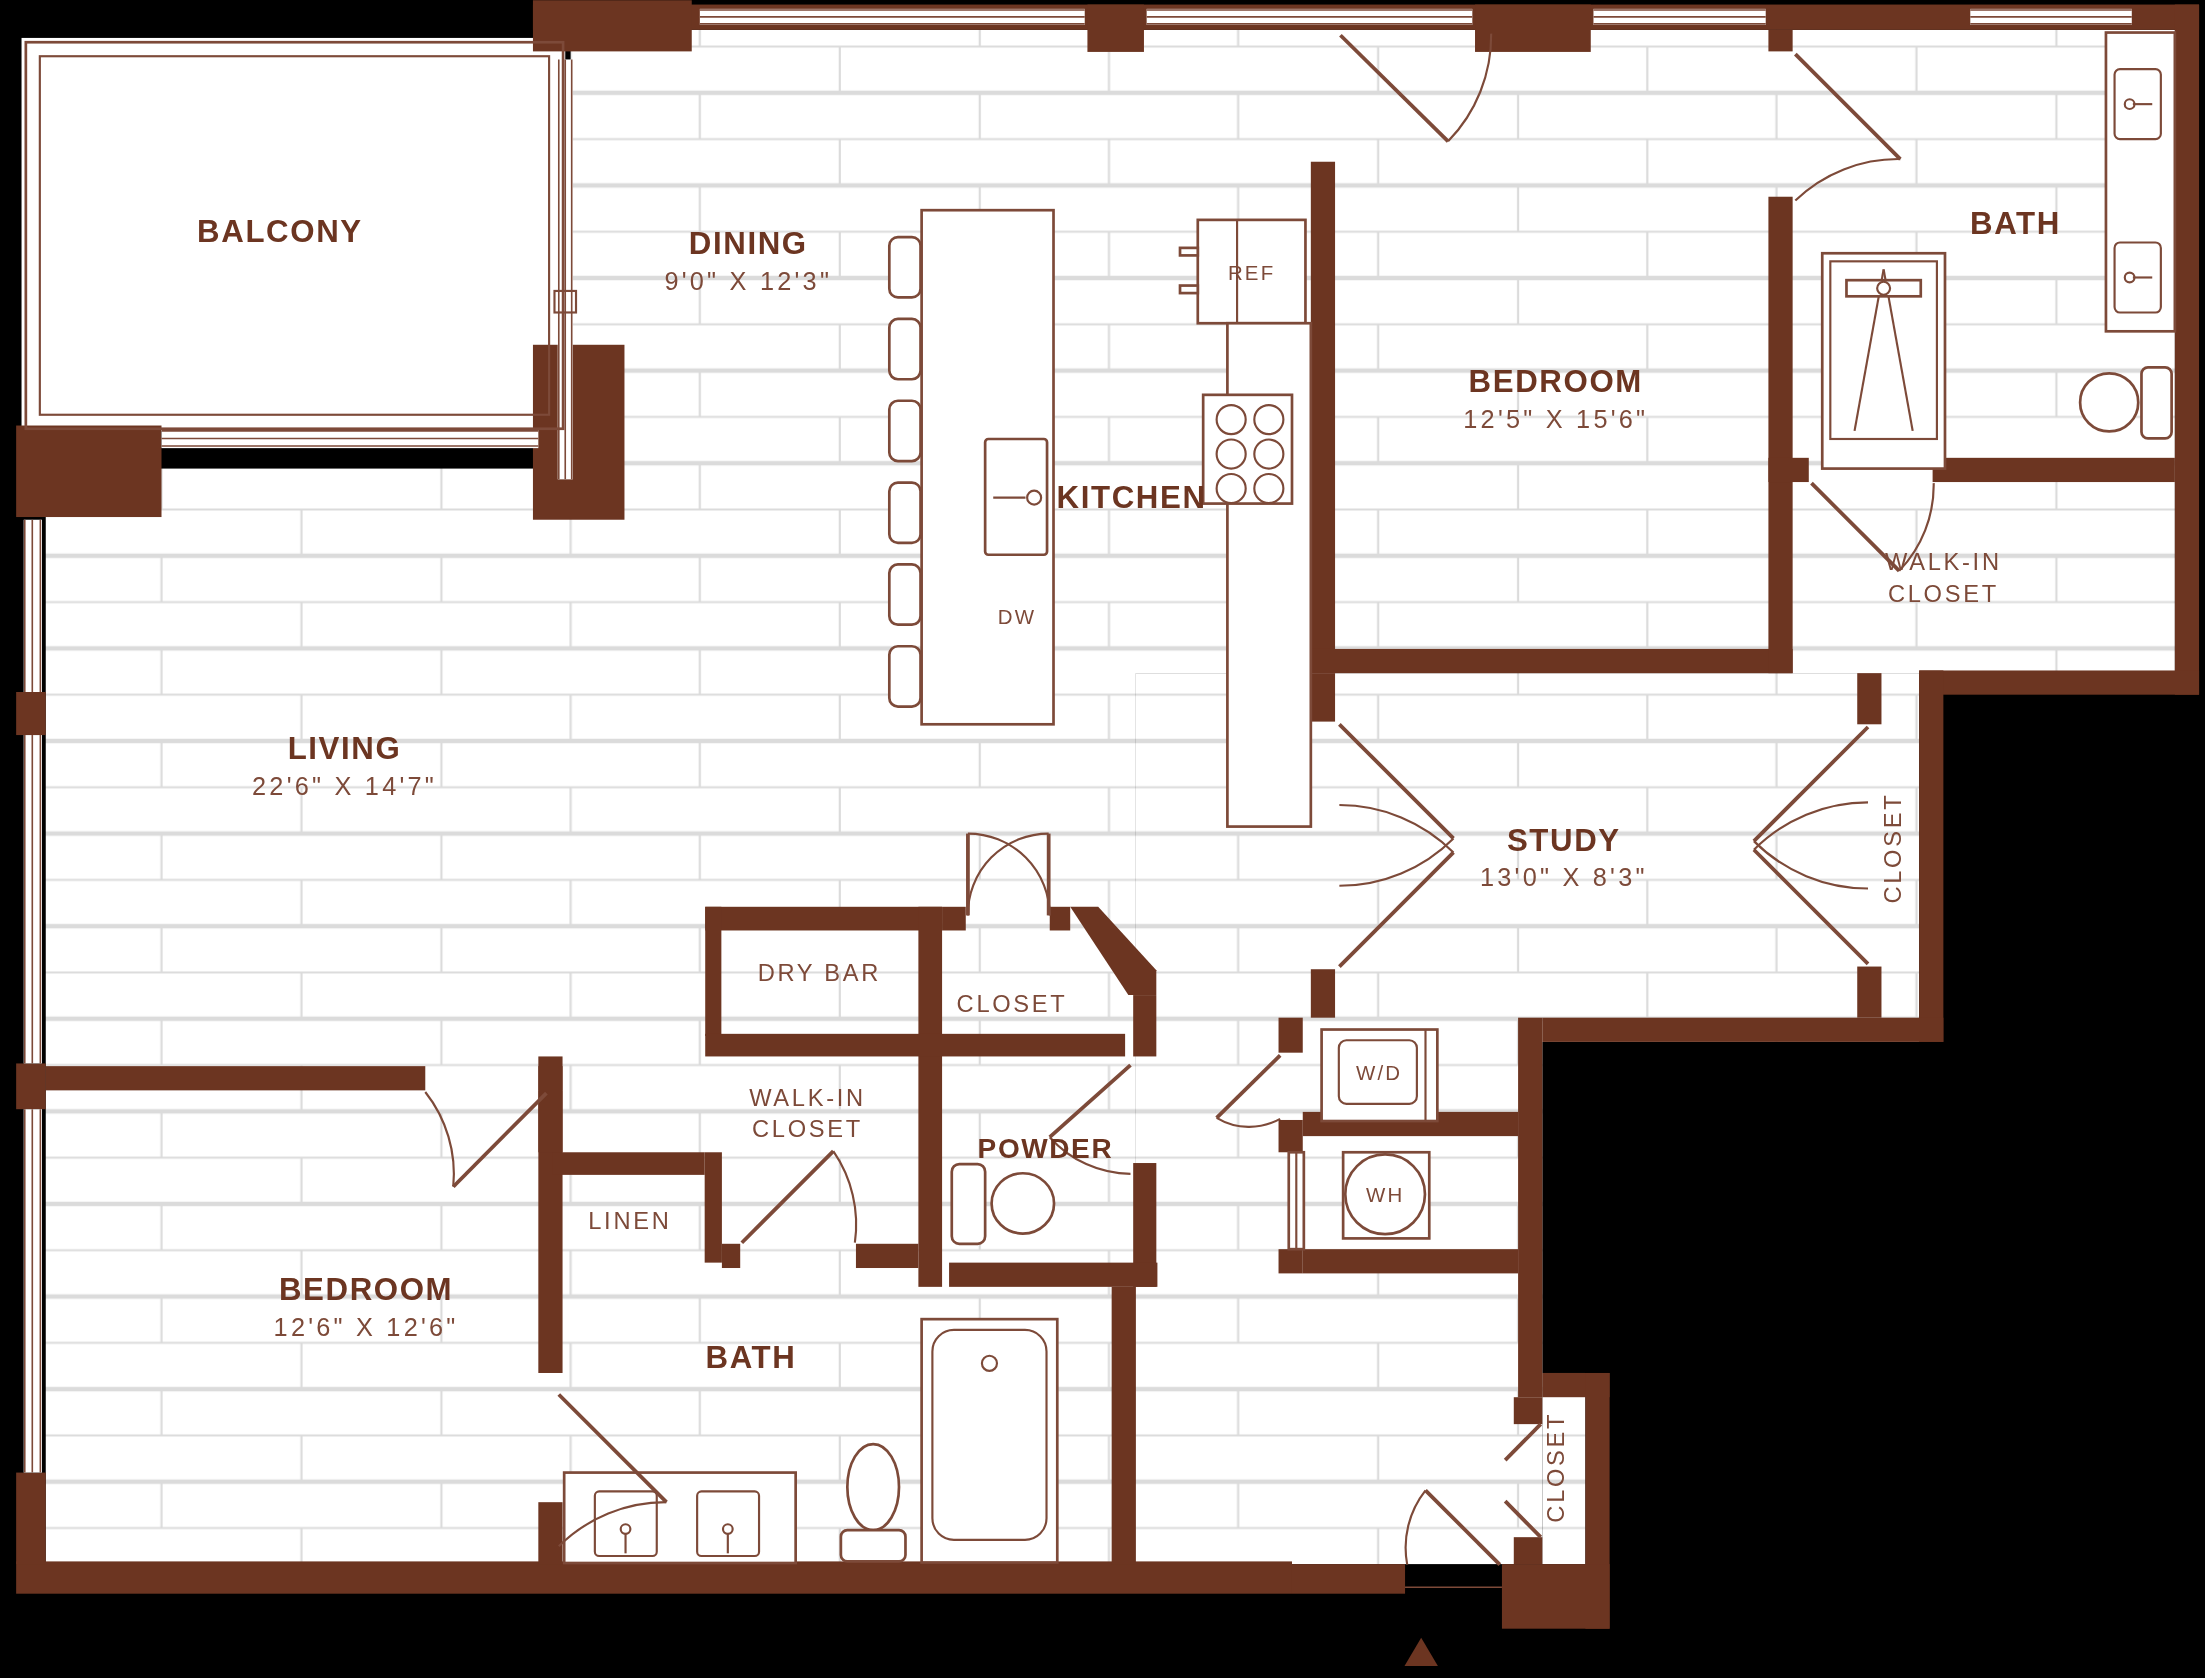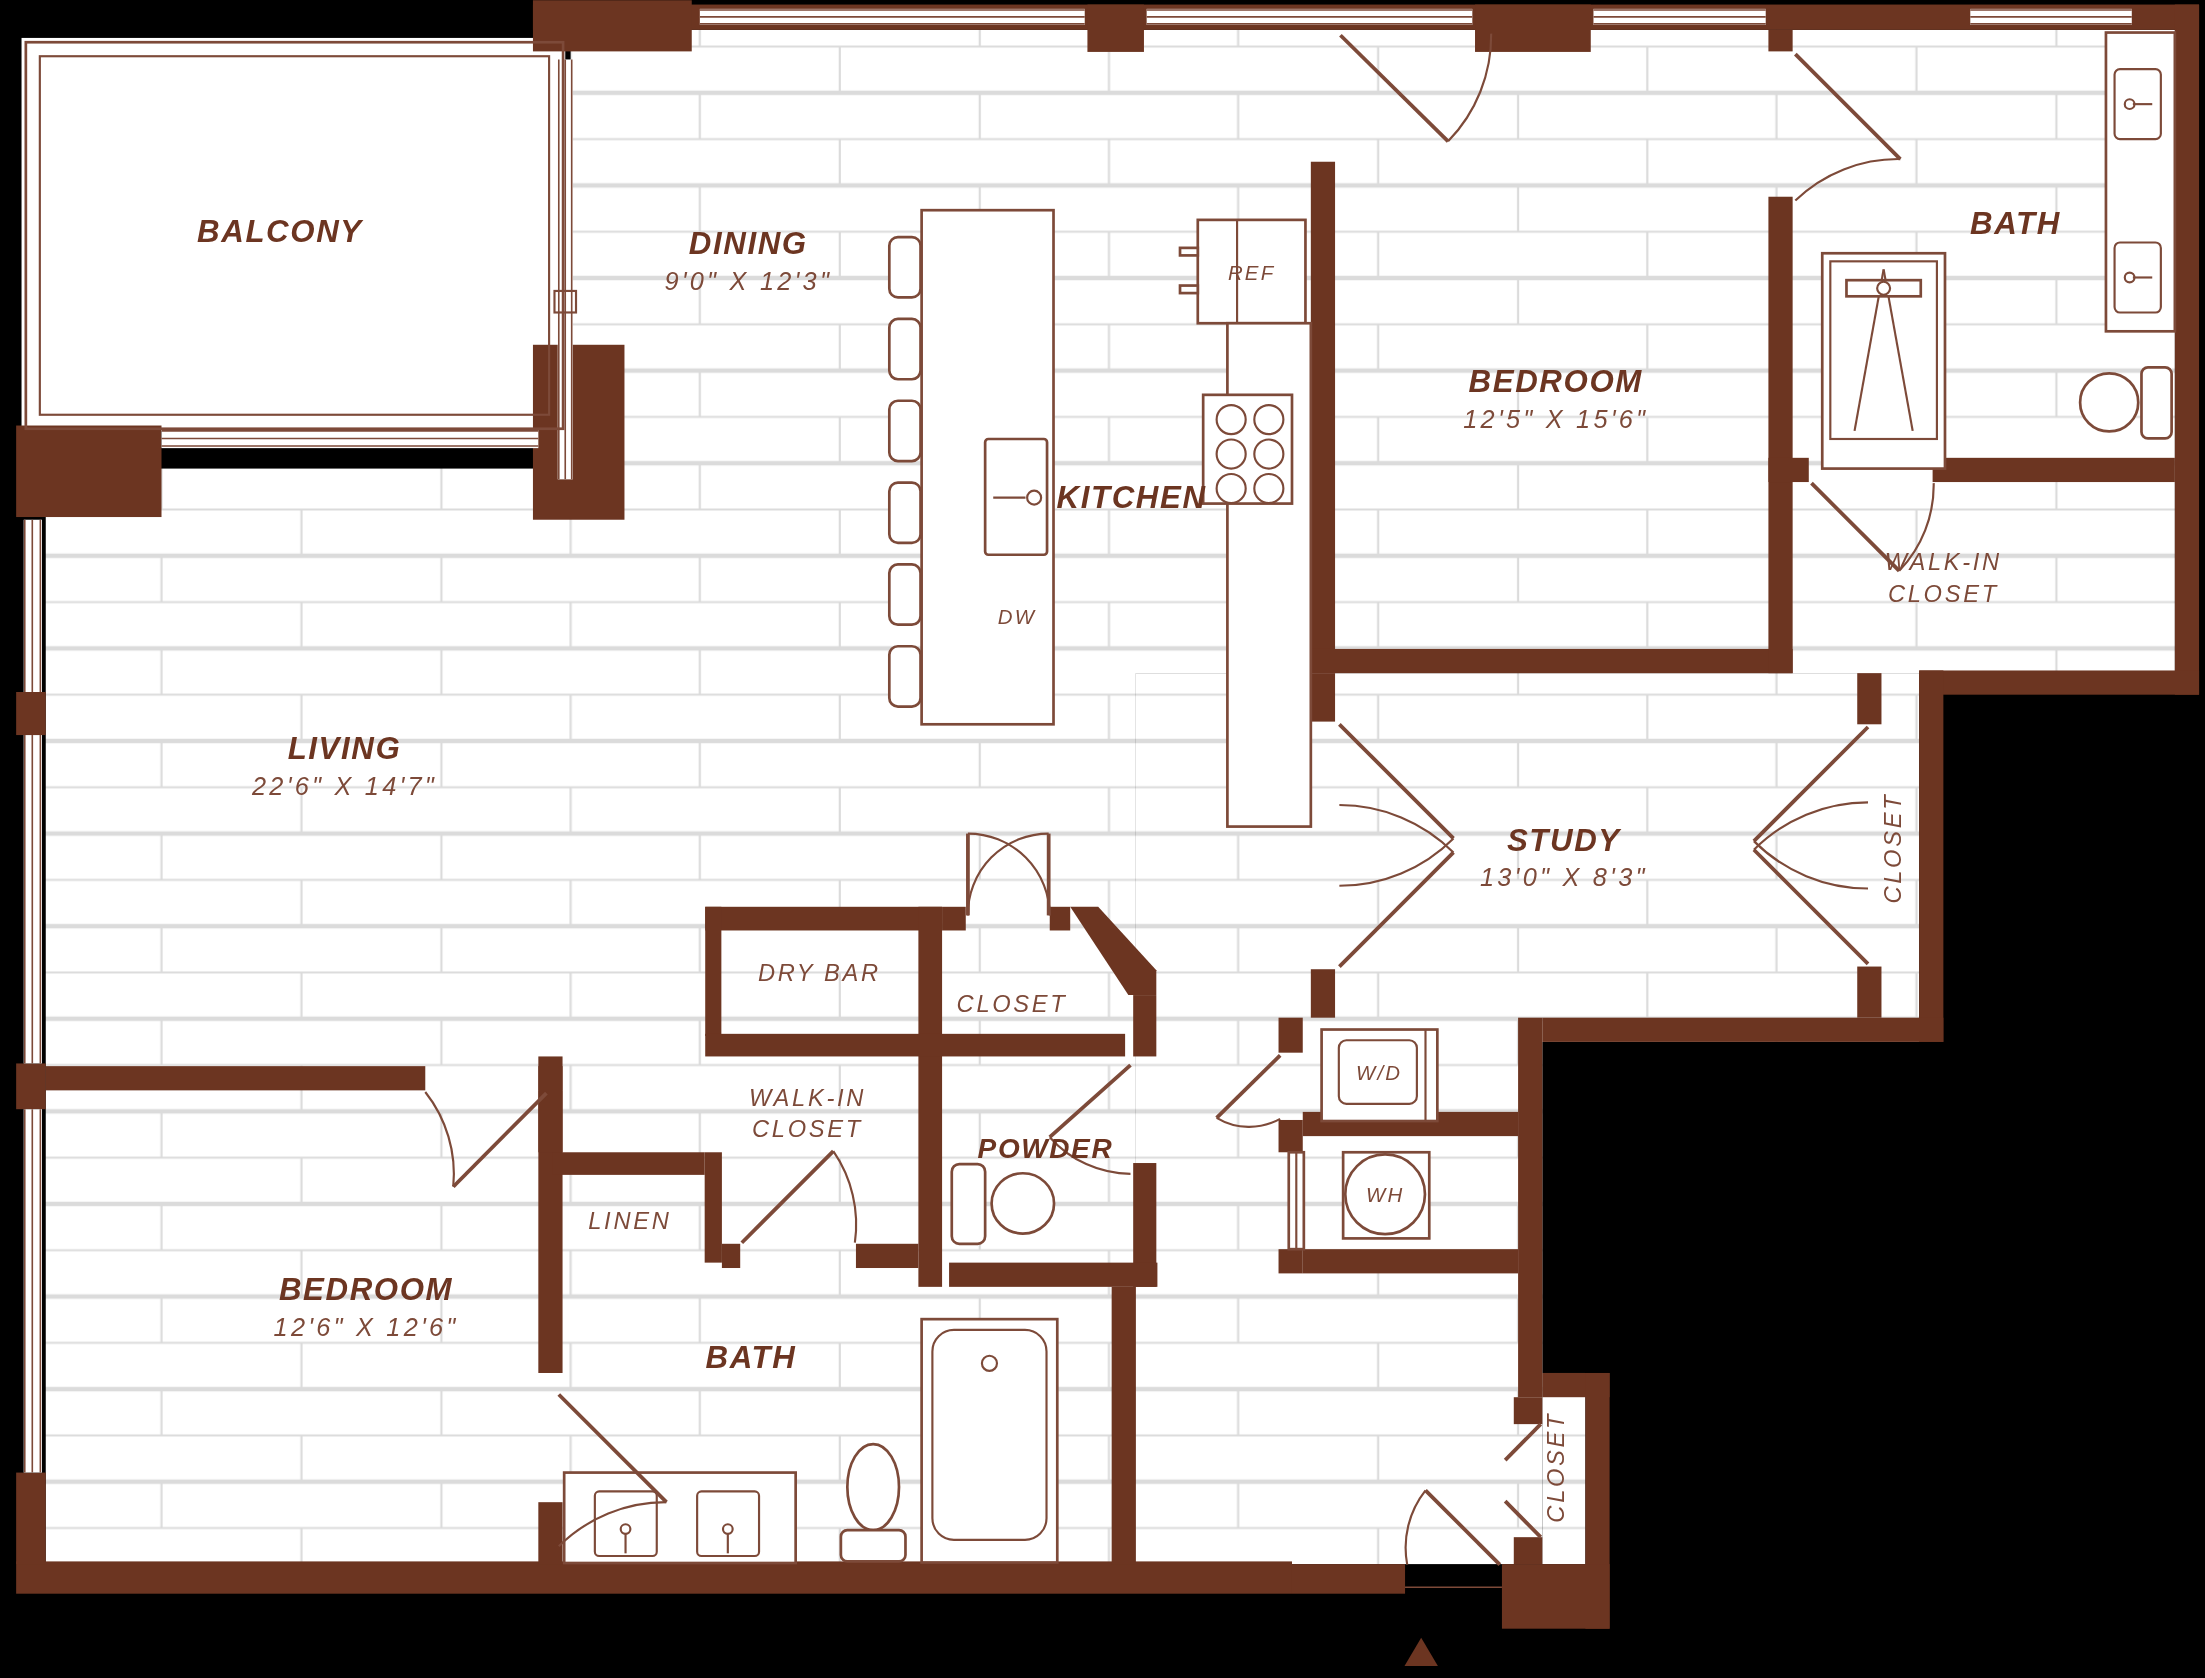--- a/index.html
+++ b/index.html
@@ -1,16 +1,16 @@
 <!DOCTYPE html>
 <html style="font-size:8.6px"><head>
 <meta charset="utf-8">
 <style>
   html,body{margin:0;padding:0;background:#000;}
-  .stage{width:2205px;height:1666px;position:relative;background:#000;font-style:italic;}
+  .stage{width:2205px;height:1666px;position:relative;background:#000;}
   svg{display:block;}
   .wall{fill:#6C3521;}
   .fix{fill:#FFFFFF;stroke:#7D4A39;stroke-width:5;}
   .fixthin{fill:none;stroke:#7D4A39;stroke-width:4;}
   .arc{fill:none;stroke:#7D4A39;stroke-width:4;}
   .leaf{stroke:#7D4A39;stroke-width:7;fill:none;}
   .glass{stroke:#7D4A39;stroke-width:3;fill:none;}
   .winbox{fill:#FFFFFF;}
   text{font-family:"Liberation Sans","DejaVu Sans",sans-serif;text-anchor:middle;}
   .lbl{font-weight:bold;fill:#6C3521;letter-spacing:3px;font-size:58px;}

